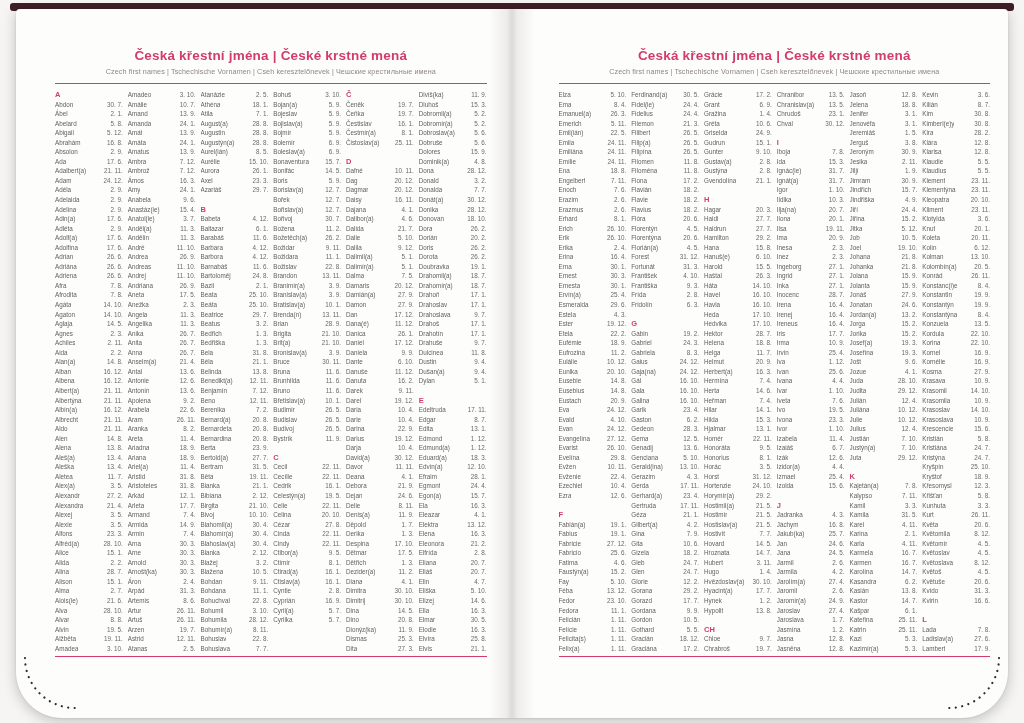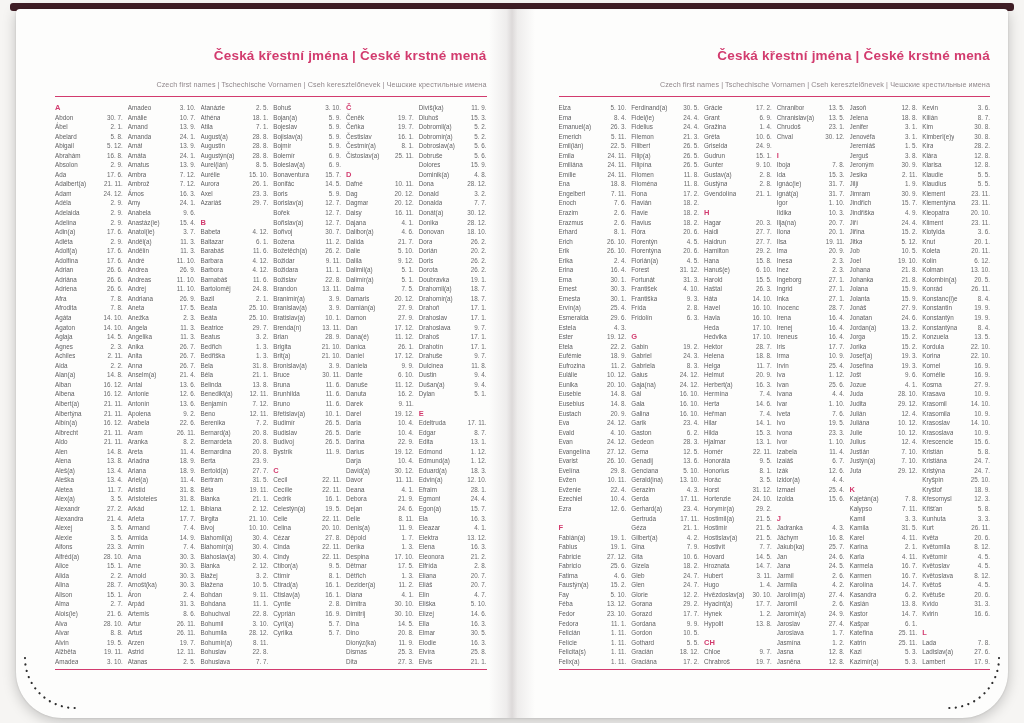--- a/index.html
+++ b/index.html
@@ -8,23 +8,23 @@
   .cover-band{position:absolute;top:3px;left:10px;right:10px;height:8px;background:#401e26;border-radius:3px;}
   .book{position:absolute;top:9px;left:16px;right:16px;bottom:5px;background:#fdfdfc;
         border-radius:4px 4px 46px 46px;box-shadow:0 3px 14px rgba(0,0,0,.22),0 0 2px rgba(0,0,0,.15);
         display:flex;}
   .gutter{position:absolute;top:0;bottom:0;left:50%;width:46px;transform:translateX(-50%);
           background:linear-gradient(90deg,rgba(60,40,45,0) 0%,rgba(60,40,45,.08) 38%,rgba(60,40,45,.17) 50%,rgba(60,40,45,.08) 62%,rgba(60,40,45,0) 100%);
           pointer-events:none;}
   .page{flex:1;position:relative;overflow:hidden;}
   .page.left{padding:0 23px 0 39px;}
   .page.right{padding:0 18px 0 49px;}
-  .phead{padding-top:39px;border-bottom:1px solid var(--accent);padding-bottom:7px;text-align:right;}
+  .phead{padding-top:39px;border-bottom:1px solid var(--accent);padding-bottom:7px;text-align:center;}
   .ptitle{margin:0;font-size:13.5px;line-height:15px;font-weight:bold;color:var(--accent);letter-spacing:.2px;}
-  .psub{margin-top:17px;font-size:7.2px;line-height:9px;color:#8f868a;letter-spacing:.1px;}
+  .psub{margin-top:4px;font-size:7.2px;line-height:9px;color:#8f868a;letter-spacing:.1px;}
   .cols{display:flex;gap:5px;margin-top:6px;height:564px;overflow:hidden;}
   .col{flex:1;min-width:0;}
   .row{display:flex;justify-content:space-between;height:9.55px;line-height:9.6px;
        font-size:6.3px;color:#5f5f61;white-space:nowrap;overflow:hidden;}
   .row.sec{font-size:7.5px;font-weight:bold;color:var(--accent);display:block;}
   .row .nm{overflow:hidden;text-overflow:clip;}
   .row .dt{margin-left:2px;color:#6a6a6c;}
   .brule{border-top:1px solid var(--accent);margin-top:2px;}
   .arc{position:absolute;bottom:2px;}
   .arc-l{left:4px;}

